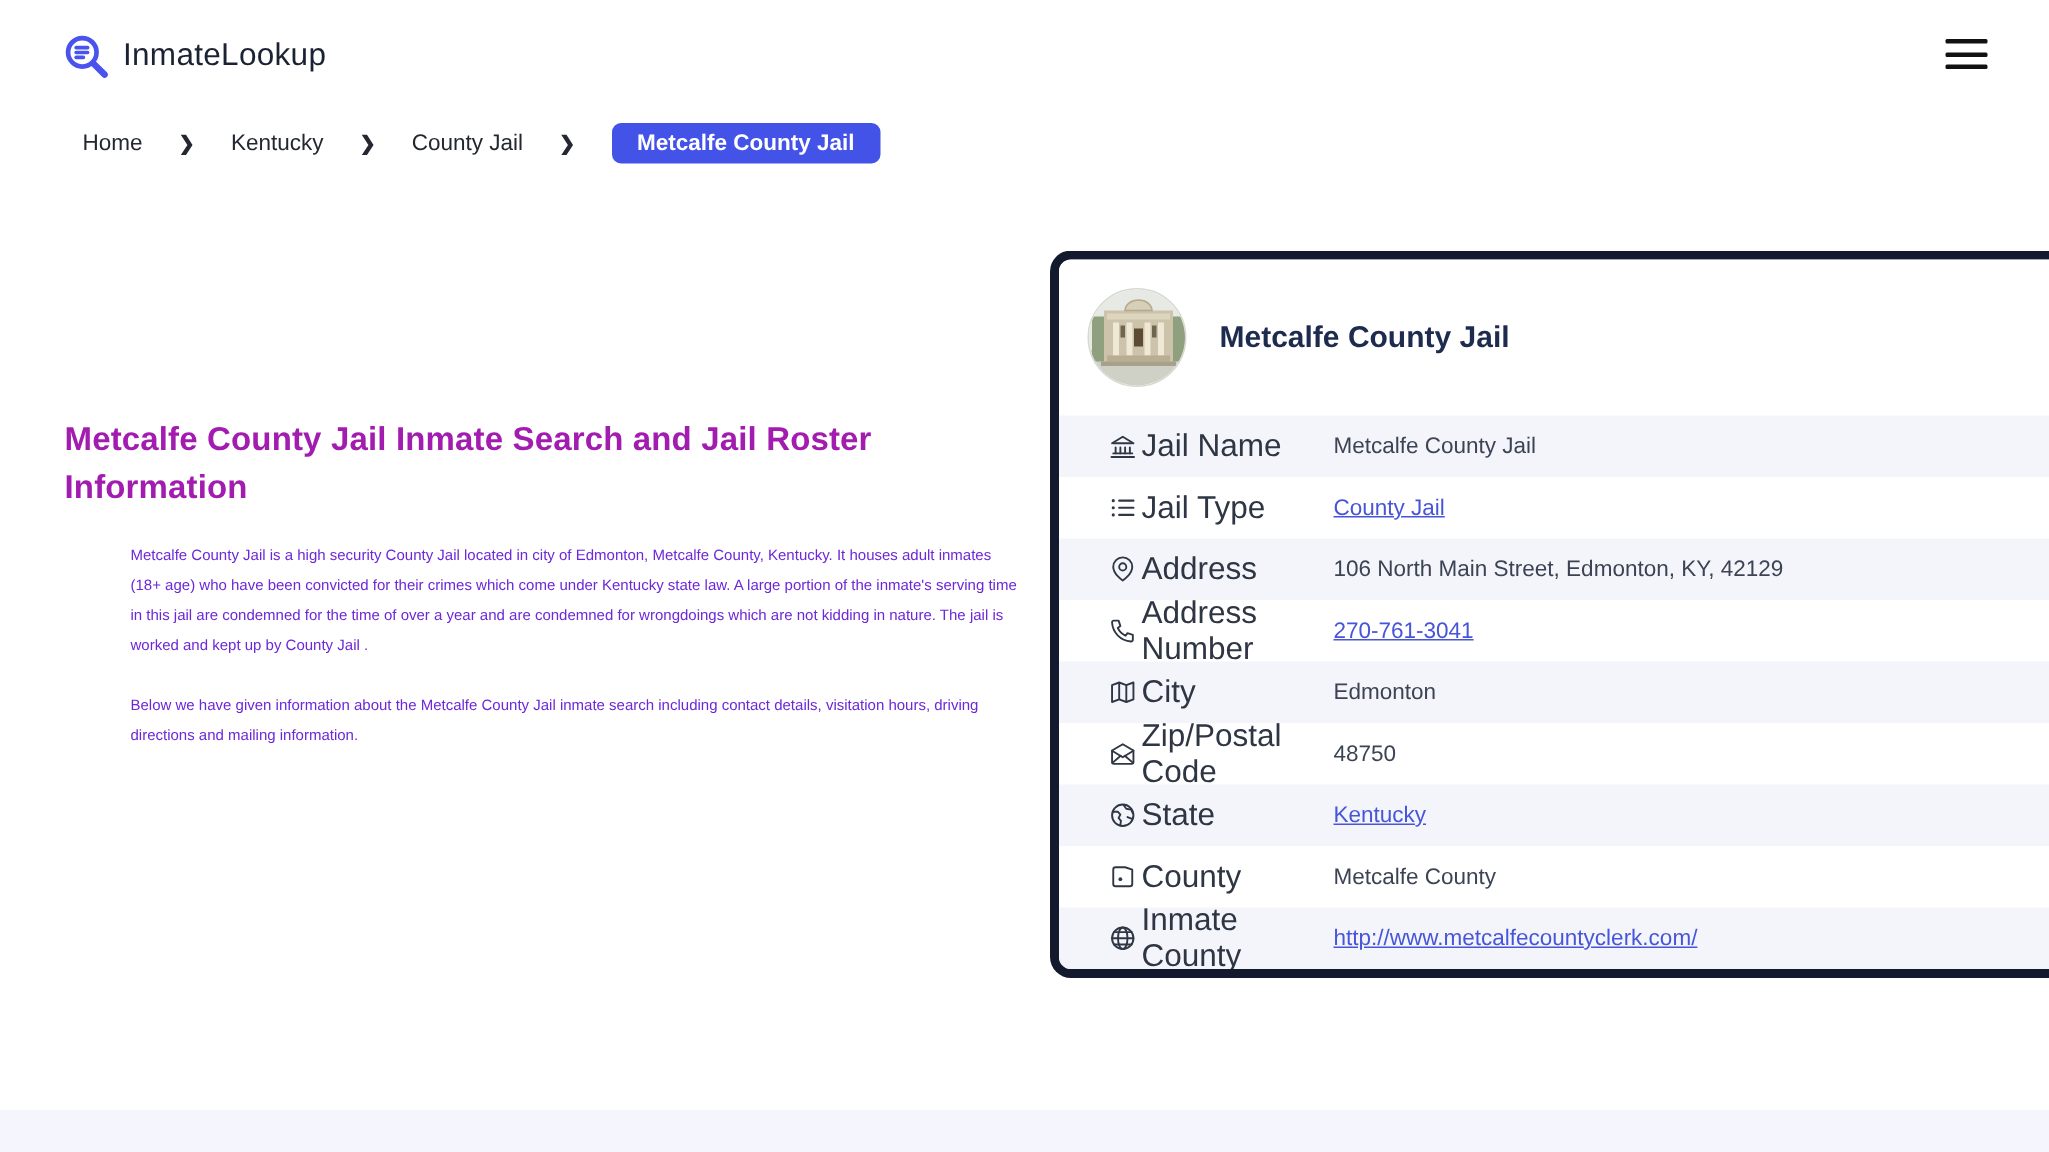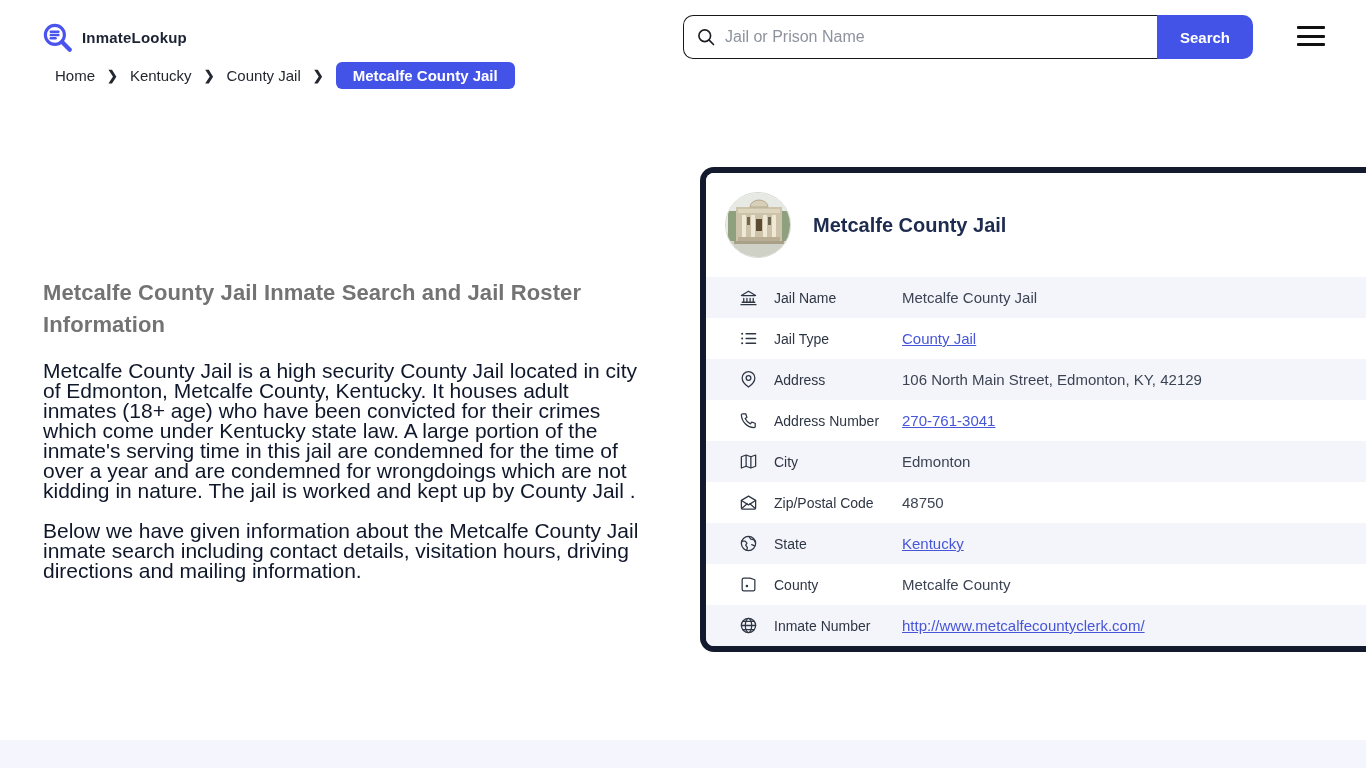--- a/index.html
+++ b/index.html
@@ -2,61 +2,61 @@
 <html><head>
 <meta charset="utf-8">
 <style>
   * { margin:0; padding:0; box-sizing:border-box; }
   html,body { width:1366px; height:768px; overflow:hidden; background:#ffffff;
               font-family:"Liberation Sans", sans-serif; position:relative; }
 
   
   .header { position:absolute; top:0; left:0; width:1366px; height:66px; background:#fff; }
   .logo { position:absolute; left:40px; top:20px; display:flex; align-items:center; gap:8px; cursor:pointer; }
-  .logo-text { font-size:15px; font-weight:bold; color:#1b2333; letter-spacing:.2px; }
+  .logo-text { font-size:21px; font-weight:normal; color:#1b2333; letter-spacing:.2px; }
 
   .searchbar { position:absolute; left:683px; top:15px; width:570px; height:44px; display:flex; }
   .search-field { flex:1; height:44px; border:1px solid #17181c; border-right:none;
                   border-radius:10px 0 0 10px; background:#fff; display:flex; align-items:center; padding:0 12px; }
   .search-field input { border:none; outline:none; flex:1; font-size:16px; color:#30343c;
                         font-family:"Liberation Sans", sans-serif; background:transparent; margin-left:9px; }
   .search-field input::placeholder { color:#8d939e; }
   .search-btn { width:96px; height:44px; border:none; background:#4353e8; color:#fff;
                 font-size:15px; font-weight:bold; border-radius:0 10px 10px 0; cursor:pointer;
                 font-family:"Liberation Sans", sans-serif; }
   .hamburger { position:absolute; left:1297px; top:26px; width:28px; height:20px; cursor:pointer;
                display:flex; flex-direction:column; justify-content:space-between; }
   .hamburger span { display:block; height:3px; background:#111; border-radius:1px; }
 
   
-  .breadcrumb { position:absolute; left:55px; top:62px; display:flex; align-items:center; gap:12px;
+  .breadcrumb { position:absolute; left:55px; top:82px; display:flex; align-items:center; gap:24px;
                 font-size:15px; color:#23272f; }
   .crumb { color:#23272f; cursor:pointer; text-decoration:none; }
   .crumb-sep { font-weight:bold; font-size:13px; color:#23272f; }
   .crumb-current { background:#4353e8; color:#fff; font-weight:bold; font-size:15px;
                    padding:5px 17px; border-radius:6px; }
 
   
   .article { position:absolute; left:43px; top:277px; width:600px; }
-  .article h1 { font-size:22px; line-height:32px; color:#737373; font-weight:bold; letter-spacing:.1px; }
-  .article p { margin-top:20px; font-size:21px; line-height:20px; color:#0f172a; width:596px; }
+  .article h1 { font-size:22px; line-height:32px; color:#a21caf; font-weight:bold; letter-spacing:.1px; }
+  .article p { margin-top:20px; font-size:10px; line-height:20px; color:#6d28d9; width:596px;margin-left:44px; }
 
   
   .card { position:absolute; left:700px; top:167px; width:690px; background:#fff;
           border:6px solid #131a2e; border-right:none; border-radius:14px 0 0 14px; overflow:hidden; }
   .card-header { display:flex; align-items:center; padding:19px 0 19px 19px; background:#fff; }
   .avatar { width:66px; height:66px; border-radius:50%; overflow:hidden; flex:0 0 66px;
             border:1px solid #d8d8d2; }
   .card-title { margin-left:22px; font-size:20px; font-weight:bold; color:#1d2b4e; }
 
   .jail-table { width:100%; }
   .t-row { display:flex; align-items:center; height:41px; padding-left:33px; background:#fff; }
   .t-row:nth-child(odd) { background:#f4f5fb; }
   .t-icon { width:20px; height:20px; flex:0 0 20px; display:flex; align-items:center; color:#2f3744; }
-  .t-label { margin-left:15px; width:128px; flex:0 0 128px; font-size:14px; color:#2e3644; }
+  .t-label { margin-left:2px; width:128px; flex:0 0 128px; font-size:21px; color:#2e3644; }
   .t-value { font-size:15px; color:#3c4454; white-space:nowrap; }
   a.t-value { color:#4755d8; text-decoration:underline; cursor:pointer; }
 
   
   .footer-strip { position:absolute; left:0; top:740px; width:1366px; height:28px; background:#f4f5fd; }
 
   svg { display:block; }
 </style>
 </head>
 <body>
@@ -68,32 +68,20 @@
         <circle cx="10.5" cy="10.5" r="6.7"></circle>
         <line x1="15.6" y1="15.6" x2="21" y2="21" stroke-width="3"></line>
         <line x1="7.6" y1="8.3" x2="13" y2="8.3" stroke-width="1.7"></line>
         <line x1="7.6" y1="10.6" x2="13" y2="10.6" stroke-width="1.7"></line>
         <line x1="7.6" y1="12.9" x2="11" y2="12.9" stroke-width="1.7"></line>
       </svg>
     </span>
     <span class="logo-text">InmateLookup</span>
   </div>
 
-  <div class="searchbar">
-    <div class="search-field">
-      <span>
-        <svg width="20" height="20" viewBox="0 0 24 24" fill="none" stroke="#1c1e24" stroke-width="2" stroke-linecap="round">
-          <circle cx="10.5" cy="10.5" r="7"></circle>
-            <line x1="15.8" y1="15.8" x2="21" y2="21"></line>
-        </svg>
-      </span>
-      <input type="text" value="" placeholder="Jail or Prison Name" style="">
-    </div>
-    <button class="search-btn">Search</button>
-  </div>
 
   <div class="hamburger">
     <span></span>
       <span></span>
       <span></span>
   </div>
 </div>
 
 <div class="breadcrumb">
   <a class="crumb">Home</a>
@@ -237,20 +225,20 @@
 
     <div class="t-row">
       <span class="t-icon">
         <svg width="19" height="19" viewBox="0 0 24 24" fill="none" stroke="currentColor" stroke-width="1.6" stroke-linecap="round">
           <circle cx="12" cy="12" r="9"></circle>
             <ellipse cx="12" cy="12" rx="4" ry="9"></ellipse>
           <line x1="3" y1="12" x2="21" y2="12"></line>
             <path d="M4.5 6.8h15M4.5 17.2h15"></path>
         </svg>
       </span>
-      <span class="t-label">Inmate Number</span>
+      <span class="t-label">Inmate County</span>
       <a class="t-value" href="#">http://www.metcalfecountyclerk.com/</a>
     </div>
 
   </div>
 </div>
 
 <div class="footer-strip"></div>
 
 </body></html>

